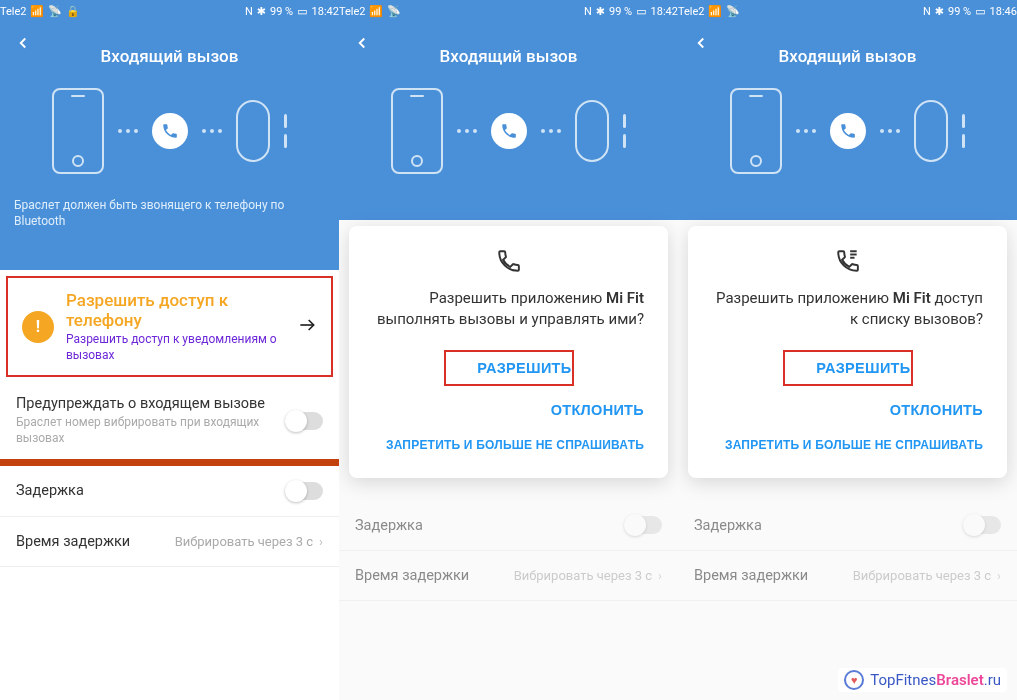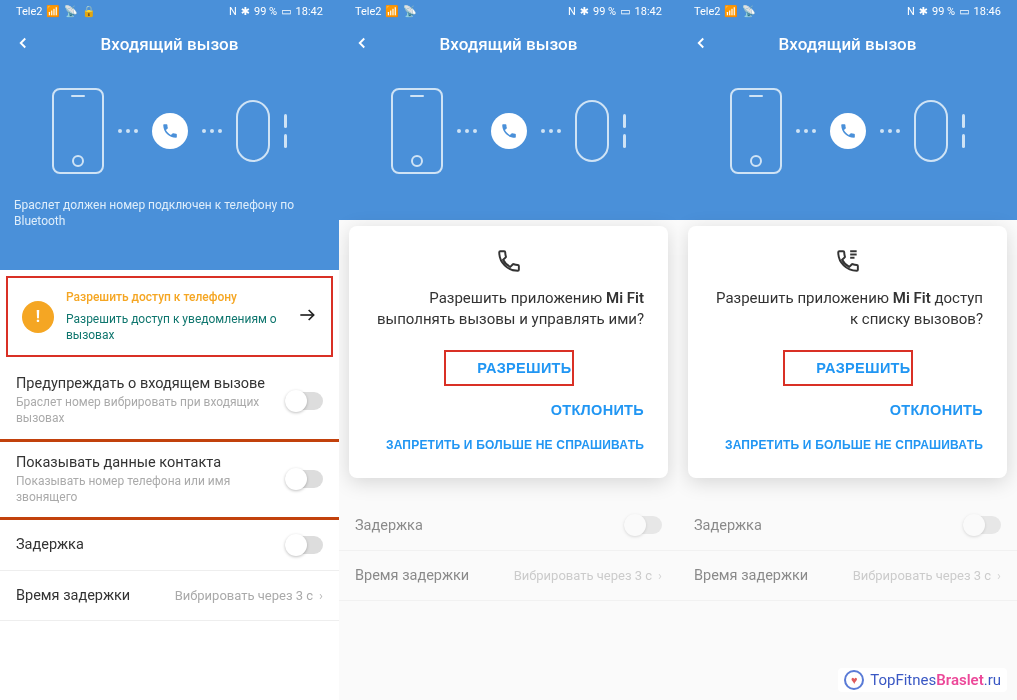--- a/index.html
+++ b/index.html
@@ -1,44 +1,44 @@
 <!DOCTYPE html>
 <html><head>
 <meta charset="utf-8">
 <style>
   * { box-sizing: border-box; margin: 0; padding: 0; }
   body { font-family: -apple-system, Roboto, sans-serif; background: #fff; width: 1017px; height: 700px; overflow: hidden; position: relative; }
   .wrap { display: flex; width: 1017px; height: 700px; }
   .screen { width: 339px; height: 700px; position: relative; background: #f5f5f5; display: flex; flex-direction: column; overflow: hidden; }
   .header { background: #4a90d9; color: #fff; height: 270px; position: relative; flex-shrink: 0; }
   .header.short { height: 220px; }
-  .statusbar { display: flex; justify-content: space-between; align-items: center; padding: 4px 16px; font-size: 11px; color: #fff; height: 22px; }
+  .statusbar { display: flex; justify-content: space-between; align-items: center; padding: 4px 0; font-size: 11px; color: #fff; height: 22px; }
   .sb-left, .sb-right { display: flex; align-items: center; gap: 4px; }
-  .titlebar { display: flex; align-items: center; justify-content: center; position: relative; height: 44px; }
+  .titlebar { display: flex; align-items: flex-end; justify-content: center; position: relative; height: 44px; }
   .back { position: absolute; left: 14px; top: 12px; color: #fff; }
   .title { color: #fff; font-size: 17px; font-weight: 500; }
   .illus { display: flex; align-items: center; justify-content: center; gap: 14px; padding: 22px 0 18px; }
   .phone-icon { width: 52px; height: 86px; border: 2.5px solid #cfe3f5; border-radius: 8px; position: relative; }
   .phone-icon::before { content:""; position:absolute; top:5px; left:50%; transform:translateX(-50%); width:14px; height:2px; background:#cfe3f5; border-radius:1px; }
   .phone-icon::after { content:""; position:absolute; bottom:5px; left:50%; transform:translateX(-50%); width:8px; height:8px; border:2px solid #cfe3f5; border-radius:50%; }
   .dots { display:flex; gap:4px; }
   .dots span { width:4px; height:4px; border-radius:50%; background:#cfe3f5; }
   .callcircle { width:36px; height:36px; border-radius:50%; background:#fff; display:flex; align-items:center; justify-content:center; }
   .band { width:34px; height:62px; border:2.5px solid #cfe3f5; border-radius:17px; position:relative; }
   .vib { width:3px; height:14px; border-radius:2px; background:#cfe3f5; }
   .vibcol { display:flex; flex-direction:column; gap:6px; }
   .hero-caption { color:#dfeefb; font-size:12px; text-align:left; padding: 6px 14px 14px; line-height:1.3; }
   .content { background:#fff; flex:1; position:relative; }
   .warn-row { display:flex; align-items:center; padding:12px 14px; gap:12px; border:2px solid #d93025; margin:6px; background:#fff; }
   .warn-badge { width:32px; height:32px; border-radius:50%; background:#f5a623; display:flex; align-items:center; justify-content:center; color:#fff; font-weight:700; flex-shrink:0; }
   .warn-text { flex:1; }
-  .warn-title { color:#f5a623; font-size:12px; font-weight:500; }
-  .warn-sub { color:#0f766e; font-size:12px; line-height:1.3; margin-top:8px; }
+  .warn-title { color:#f5a623; font-size:17px; font-weight:500; }
+  .warn-sub { color:#6d28d9; font-size:12px; line-height:1.3; margin-top:2px; }
   .arrow { color:#333; }
-  .setting-row { padding:12px 16px; border-bottom:3px solid #c2410c; display:flex; align-items:center; gap:10px; background:#fff; }
+  .setting-row { padding:12px 16px; border-bottom:7px solid #c2410c; display:flex; align-items:center; gap:10px; background:#fff; }
   .setting-main { flex:1; }
   .setting-title { font-size:14.5px; color:#333; }
   .setting-sub { font-size:12px; color:#aaa; line-height:1.35; margin-top:2px; }
   .toggle { width:38px; height:18px; border-radius:10px; background:#ddd; position:relative; flex-shrink:0; }
   .toggle::after { content:""; position:absolute; left:0; top:-2px; width:22px; height:22px; border-radius:50%; background:#fff; box-shadow:0 1px 3px rgba(0,0,0,.25); }
   .value-row { padding:16px; display:flex; align-items:center; justify-content:space-between; border-bottom:1px solid #eee; background:#fff; }
   .value-label { font-size:14.5px; color:#333; }
   .value-val { font-size:13px; color:#aaa; display:flex; align-items:center; gap:6px; }
   .chev { color:#bbb; }
   .dialog { position:absolute; left:10px; right:10px; top:226px; background:#fff; border-radius:8px; box-shadow:0 4px 20px rgba(0,0,0,.15); padding:20px 24px 16px; text-align:center; z-index:5; }
@@ -100,21 +100,21 @@
             <span></span>
             <span></span>
             <span></span>
           </div>
       <div class="band"></div>
       <div class="vibcol">
             <div class="vib"></div>
             <div class="vib"></div>
           </div>
     </div>
-    <div class="hero-caption">Браслет должен номер подключен к телефону по Bluetooth</div>
+    <div class="hero-caption">Браслет должен быть звонящего к телефону по Bluetooth</div>
   </div>
 
   <div class="content">
     <div class="warn-row">
       <div class="warn-badge">!</div>
       <div class="warn-text">
         <div class="warn-title">Разрешить доступ к телефону</div>
         <div class="warn-sub">Разрешить доступ к уведомлениям о вызовах</div>
       </div>
       <span class="arrow"><svg width="20" height="20" viewBox="0 0 24 24" fill="none" stroke="#222" stroke-width="2">
@@ -124,27 +124,20 @@
     </div>
 
     <div class="setting-row">
       <div class="setting-main">
         <div class="setting-title">Предупреждать о входящем вызове</div>
         <div class="setting-sub">Браслет номер вибрировать при входящих вызовах</div>
       </div>
       <div class="toggle"></div>
     </div>
 
-    <div class="setting-row">
-      <div class="setting-main">
-        <div class="setting-title">Показывать данные контакта</div>
-        <div class="setting-sub">Показывать номер телефона или имя звонящего</div>
-      </div>
-      <div class="toggle"></div>
-    </div>
 
     <div class="value-row">
       <div class="value-label">Задержка</div>
       <div class="toggle"></div>
     </div>
 
     <div class="value-row">
       <div class="value-label">Время задержки</div>
       <div class="value-val">
         <span>Вибрировать через 3 с</span>

